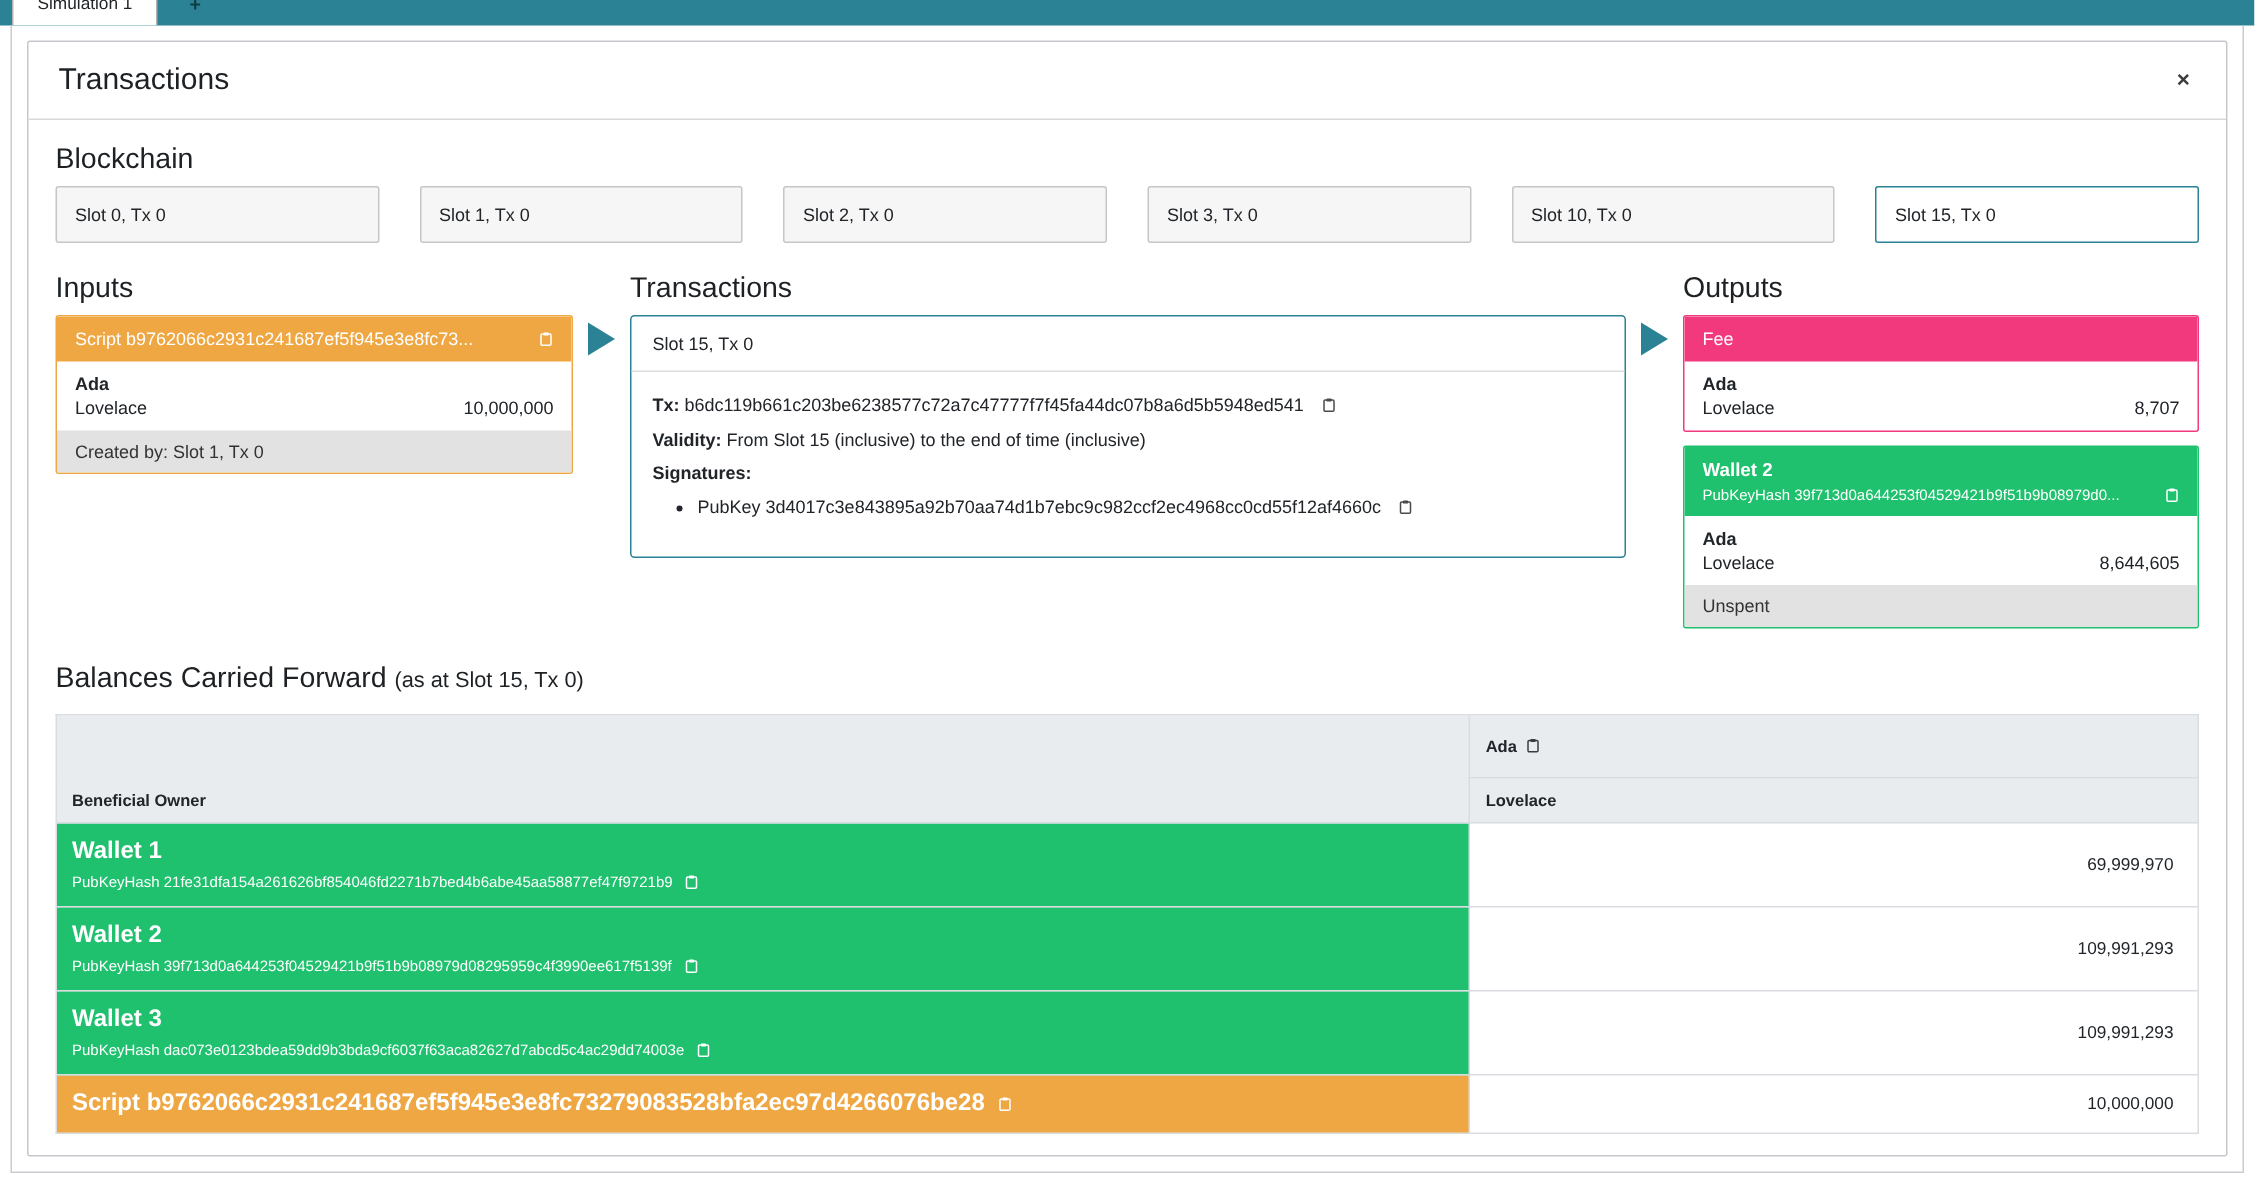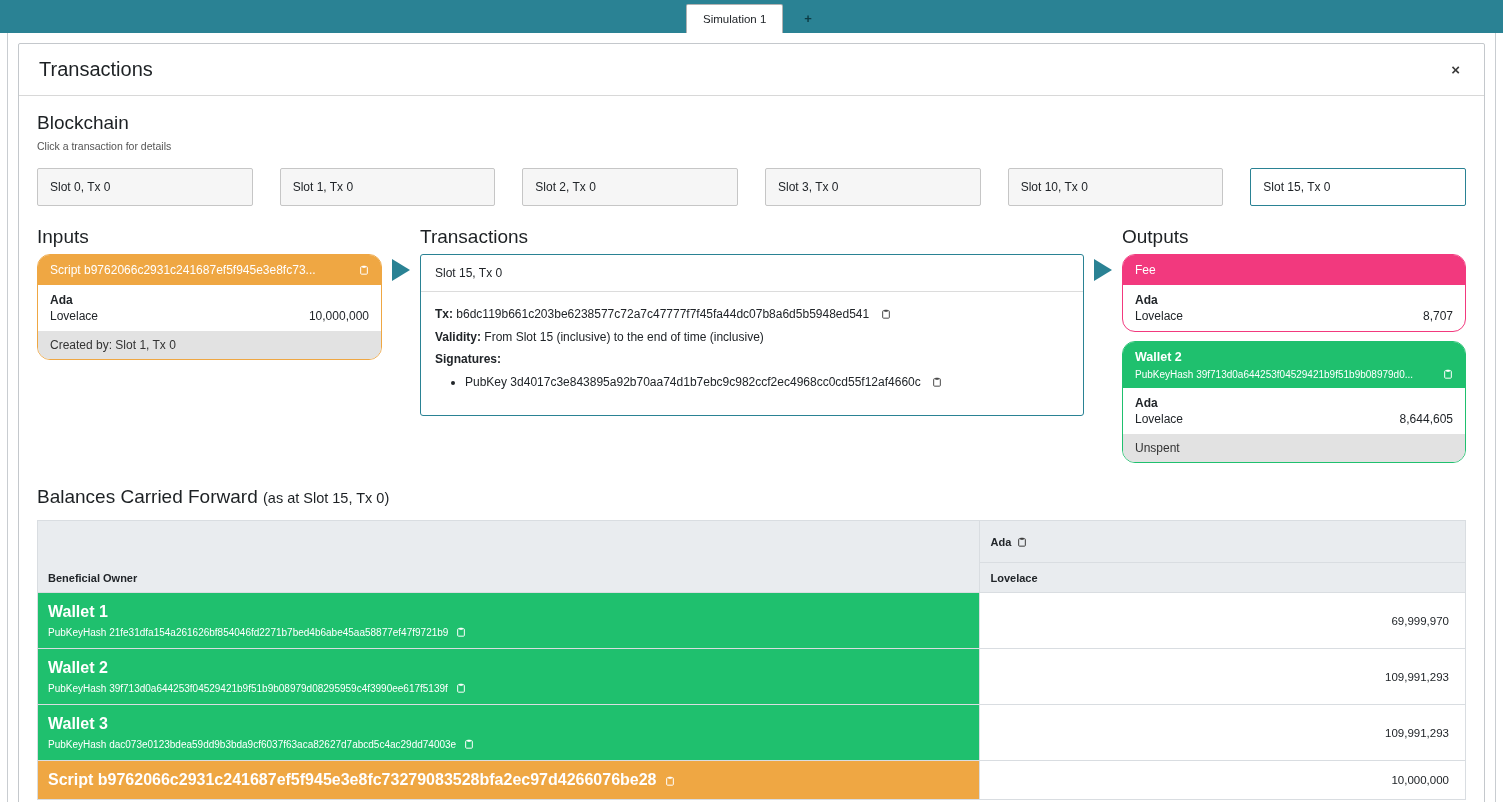--- a/index.html
+++ b/index.html
@@ -8,26 +8,25 @@
     font-family: "Liberation Sans", "DejaVu Sans", sans-serif;
     background: #fff;
     color: #212529;
     font-size: 12px;
     width: 1503px;
   }
 
   
   .tabbar {
     background: var(--tabbar, #2a8294);
-    height: 33px;
+    height: 17px;
     display: flex;
     align-items: flex-end;
     padding-left: 8px;
     gap: 8px;
-    justify-content: center;
   }
   .tab {
     font-size: 11.5px;
     padding: 8px 16px;
     cursor: pointer;
     color: #0c3b44;
   }
   .tab.active {
     background: #fff;
     color: #212529;
@@ -95,21 +94,21 @@
   .slot.selected { background: #fff; border: 1px solid var(--accent, #2a8294); }
 
   
   .flow { display: flex; gap: 9px; align-items: flex-start; margin-bottom: 6px; }
   .col-inputs { width: 345px; flex: none; }
   .col-tx { flex: 1; min-width: 0; }
   .col-outputs { width: 344px; flex: none; }
   .arrow { flex: none; padding-top: 46px; color: var(--accent, #2a8294); display: flex; }
 
   
-  .card { border: 1px solid; border-radius: 13px; margin-bottom: 9px; overflow: hidden; background: #fff; }
+  .card { border: 1px solid; border-radius: 2px; margin-bottom: 9px; overflow: hidden; background: #fff; }
   .card.orange { border-color: var(--orange, #efa743); }
   .card.orange .hdr { background: var(--orange, #efa743); }
   .card.green  { border-color: var(--green, #1fc06e); }
   .card.green .hdr { background: var(--green, #1fc06e); }
   .card.pink   { border-color: var(--pink, #f2397e); }
   .card.pink .hdr { background: var(--pink, #f2397e); }
   .hdr { color: #fff; padding: 8px 12px; }
   .hdr-row { display: flex; justify-content: space-between; align-items: center; gap: 8px; }
   .hdr .title { font-size: 12px; white-space: nowrap; overflow: hidden; text-overflow: ellipsis; }
   .hdr .title.bold { font-weight: 700; font-size: 12.5px; }
@@ -168,21 +167,20 @@
   <div class="panel">
 
     <div class="panel-header">
       <div class="panel-title">Transactions</div>
       <div class="close-btn">×</div>
     </div>
 
     <div class="panel-content">
 
       <h2 class="section">Blockchain</h2>
-      <div class="subtext">Click a transaction for details</div>
 
       <div class="slots">
         <button class="slot">Slot 0, Tx 0</button>
         <button class="slot">Slot 1, Tx 0</button>
         <button class="slot">Slot 2, Tx 0</button>
         <button class="slot">Slot 3, Tx 0</button>
         <button class="slot">Slot 10, Tx 0</button>
         <button class="slot selected">Slot 15, Tx 0</button>
       </div>
 

